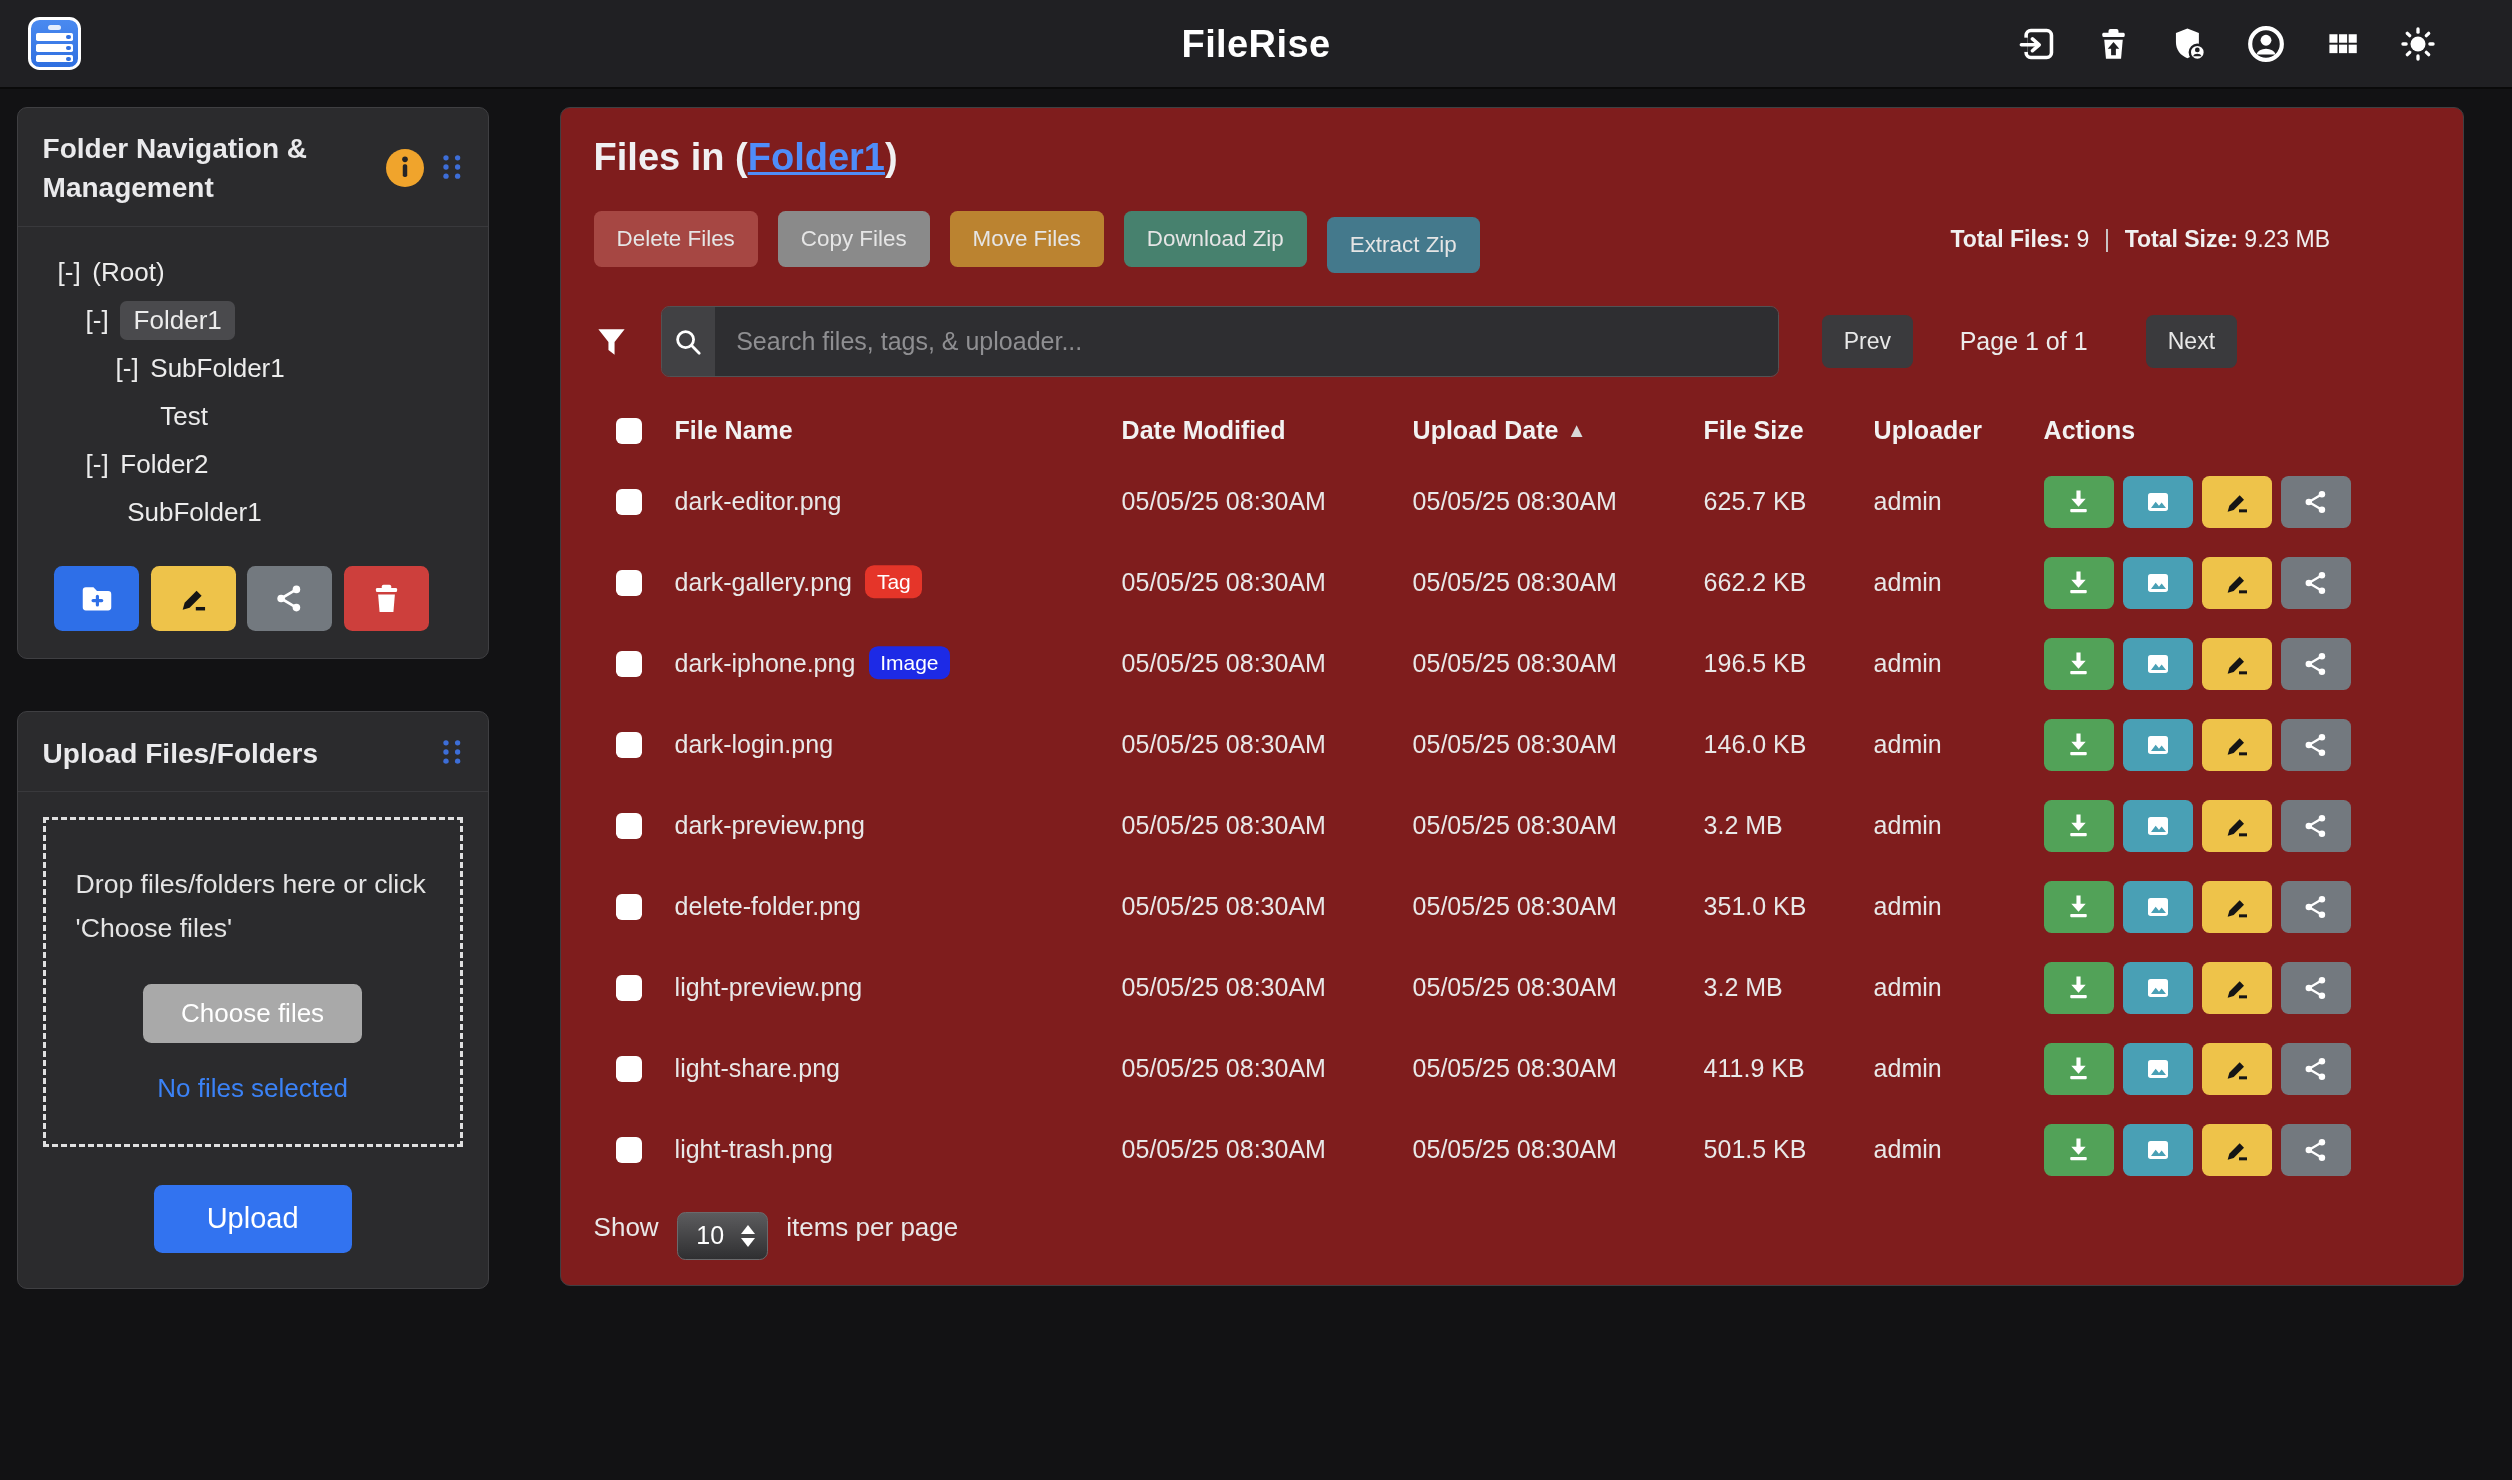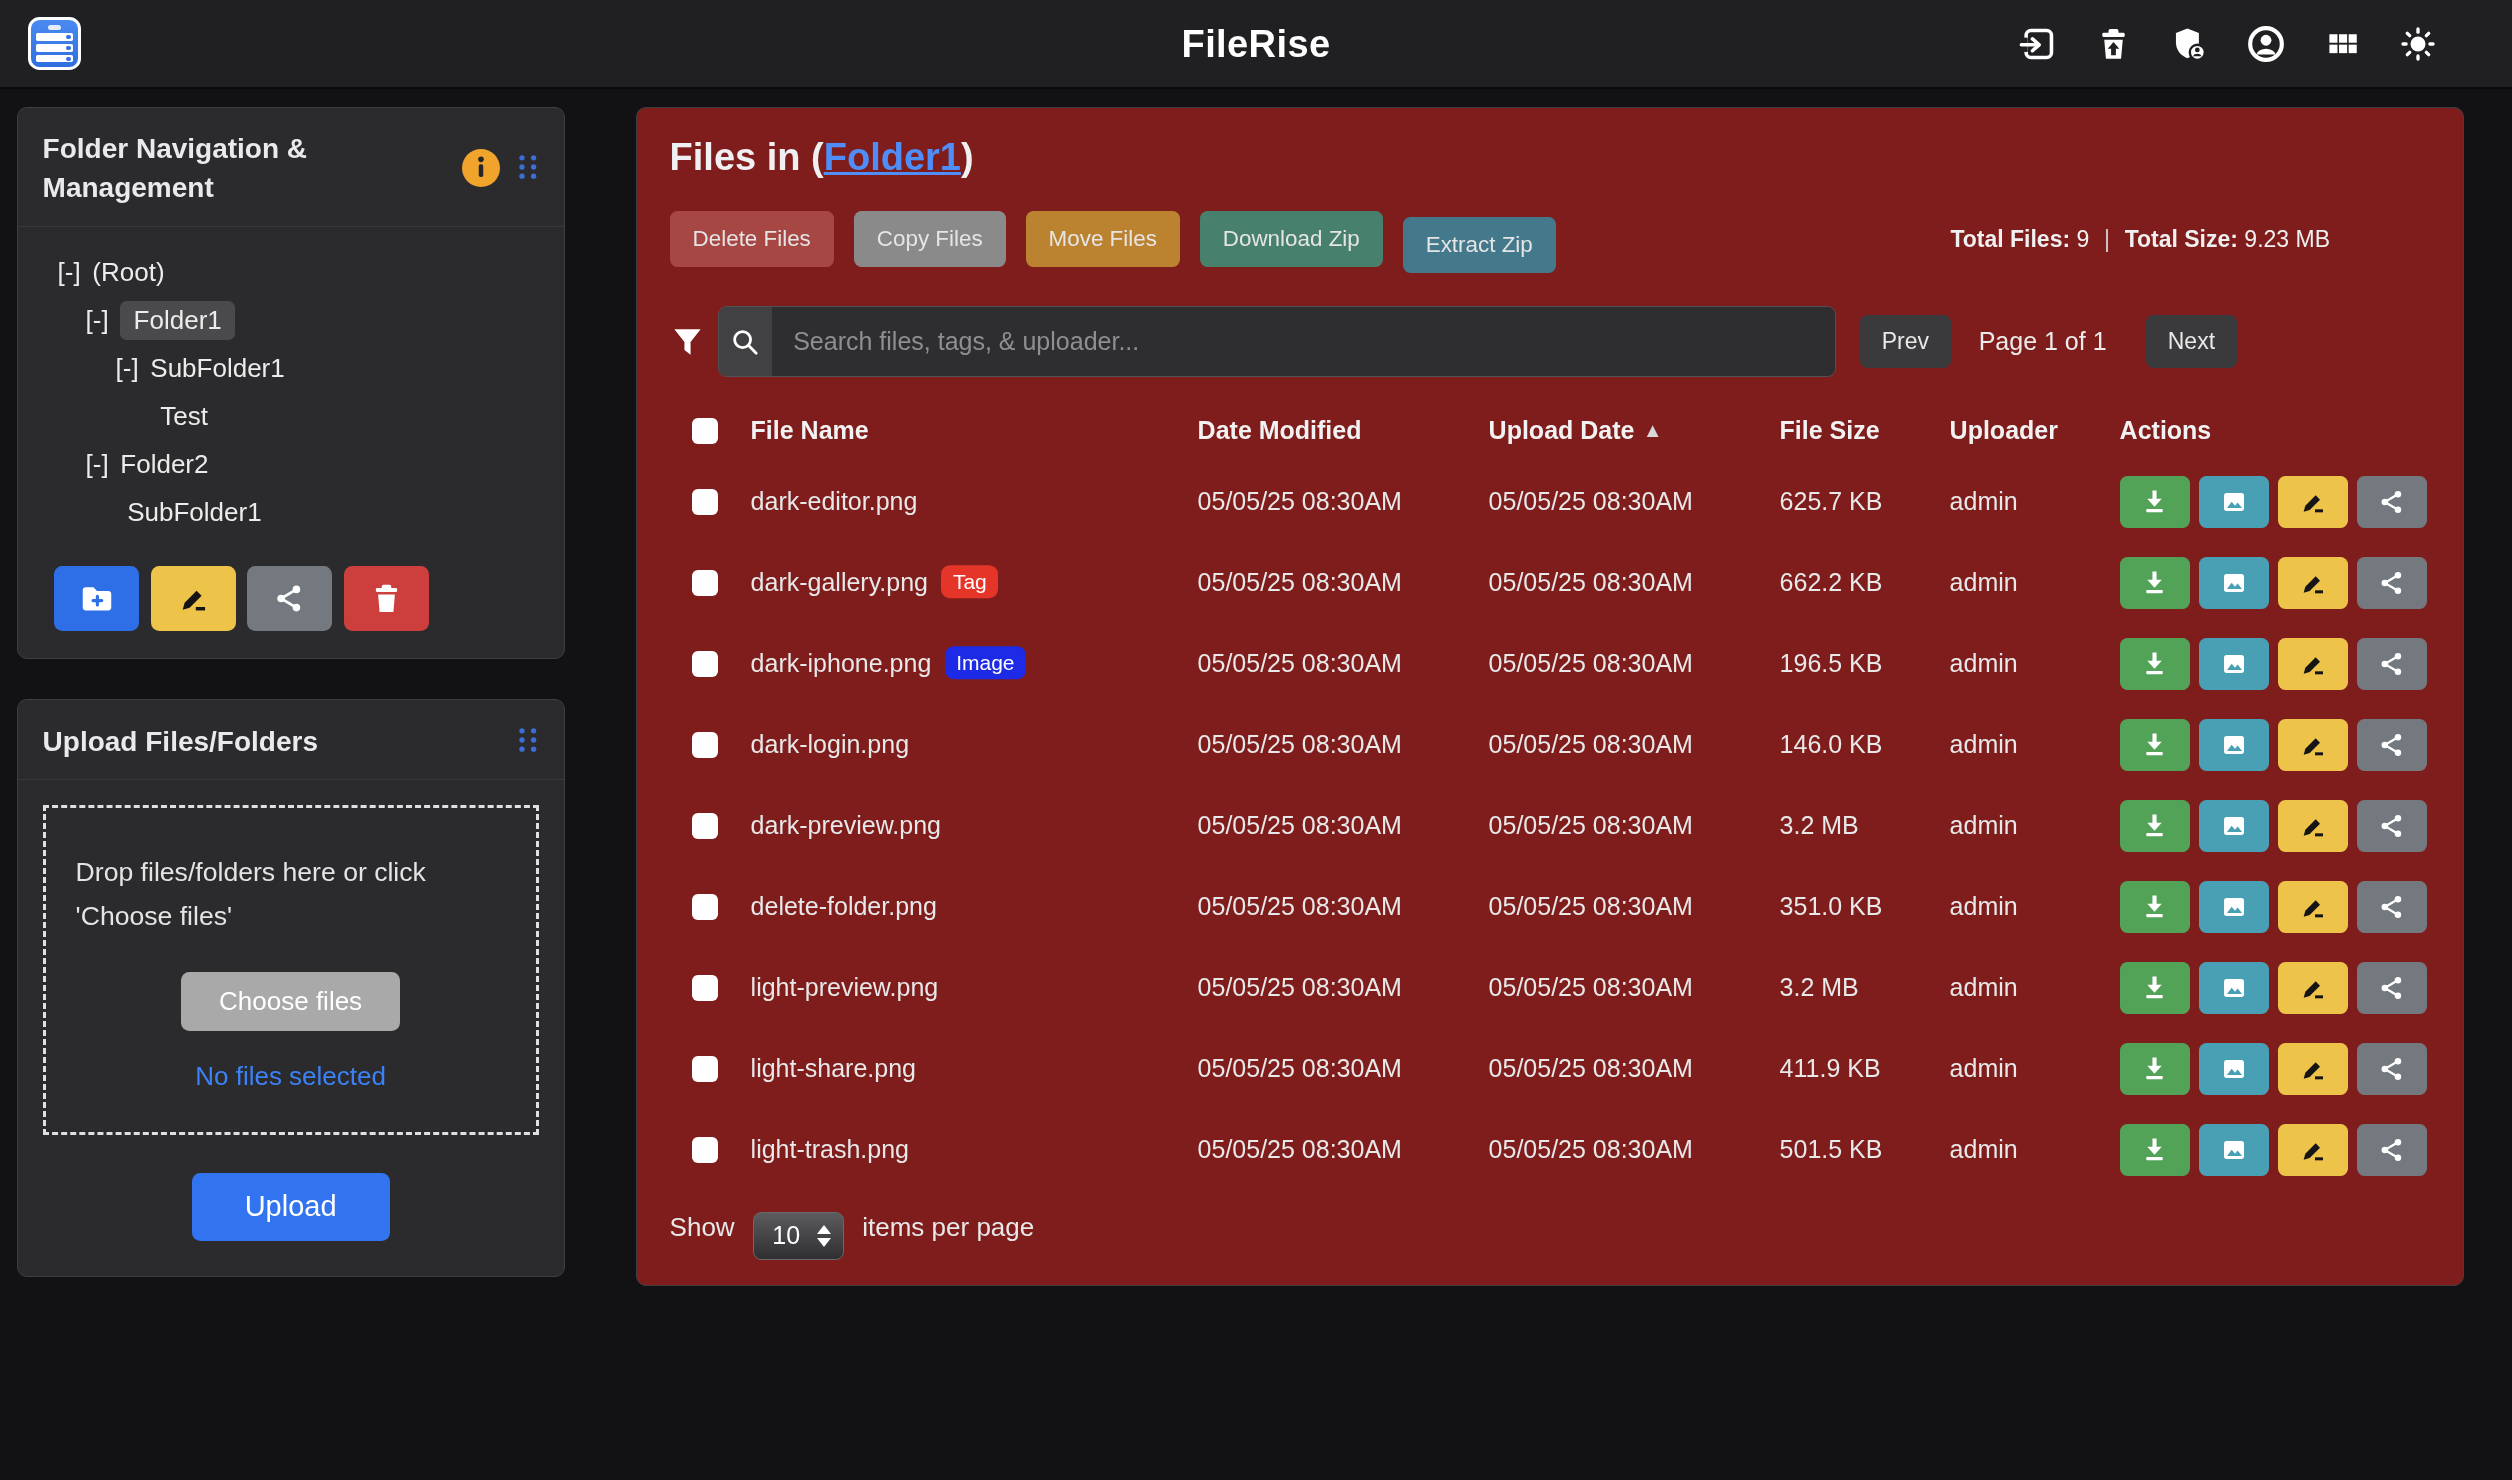--- a/index.html
+++ b/index.html
@@ -30,21 +30,21 @@
   .logo .bar{height:7.5px;background:#fff;border-radius:1.7px;margin:3.3px 5px 0;position:relative;}
   .logo .bar::after{content:"";position:absolute;right:2.5px;top:1.7px;width:4.2px;height:4.2px;border-radius:50%;background:#2f6fe0;}
   .app-title{
     position:absolute; left:50%; top:50%; transform:translate(-50%,-50%);
     font-size:38px; font-weight:bold; color:#fff; letter-spacing:0.4px;
   }
   .topbar-icons{margin-left:auto; display:flex; align-items:center; gap:38px; padding-right:47px;}
   .icon-btn{background:none;border:none;cursor:pointer;display:flex;align-items:center;justify-content:center;}
   
   .content{display:flex; gap:71px; padding:17.5px 48px 0 16.6px; align-items:flex-start;}
-  .sidebar{width:548px; flex-shrink:0; display:flex; flex-direction:column; gap:40px;}
+  .sidebar{width:472px; flex-shrink:0; display:flex; flex-direction:column; gap:52px;}
   .panel{background:#2b2b2d; border:1.7px solid #3f3f42; border-radius:10px;}
   .panel-header{display:flex; align-items:center; padding:21.6px 25px 18.3px;}
   .panel-title{flex:1; font-size:28px; font-weight:bold; line-height:1.4; color:#eaeaec;}
   .panel-header-icons{display:flex; align-items:center; gap:16.6px;}
   .info-circle{width:38px;height:38px;border-radius:50%;background:var(--info-orange);
     display:flex;align-items:center;justify-content:center;border:none;cursor:pointer;flex-shrink:0;}
   .panel-divider{border-top:1.7px solid #39393c;}
   .panel-body{padding:21.6px 25px 26.6px;}
   
   .tree-item{font-size:26px; color:#ececec; height:48px; display:flex; align-items:center; cursor:pointer;}
@@ -79,21 +79,21 @@
   .toolbar-row{display:flex; align-items:center; gap:20px; margin-top:26.6px;}
   .tb-btn{border:none; border-radius:7.5px; color:#e5e5e5; font-size:22.4px; padding:15px 23px;
     cursor:pointer; font-family:inherit;}
   .tb-delete{background:var(--delete-red);} .tb-copy{background:var(--copy-gray);}
   .tb-move{background:var(--move-orange);} .tb-zip{background:var(--zip-teal);}
   .tb-extract{background:var(--extract-teal);margin-top:12px;}
   .summary{margin-left:auto; font-size:23px; color:#f0f0f0; padding-right:100px;}
   .summary b{font-weight:bold;}
   .summary .sep{margin:0 8.3px; color:#cfcfcf;}
   
-  .search-row{display:flex; align-items:center; gap:13px; margin-top:33px;}
+  .search-row{display:flex; align-items:center; gap:32px; margin-top:33px;}
   .search-group{display:flex; width:1118px; height:71px; border:1.7px solid #525254; border-radius:8.3px; overflow:hidden;}
   .search-iconbox{width:53px; background:#414144; display:flex; align-items:center; justify-content:center; flex-shrink:0; cursor:pointer;}
   .search-input{flex:1; background:#2e2e31; border:none; outline:none; color:#e8e8e8;
     font-size:25px; padding:0 21.6px; font-family:inherit;}
   .search-input::placeholder{color:#8f8f92;}
   .pg-btn{background:#3a3a3d; border:none; border-radius:7.5px; color:#e8e8e8; font-size:23px;
     padding:13.3px 21.6px; cursor:pointer; margin-left:11.6px; font-family:inherit;}
   .page-info{font-size:25px; color:#ececec; margin:0 15px;}
   
   .file-table{margin-top:23px;}

